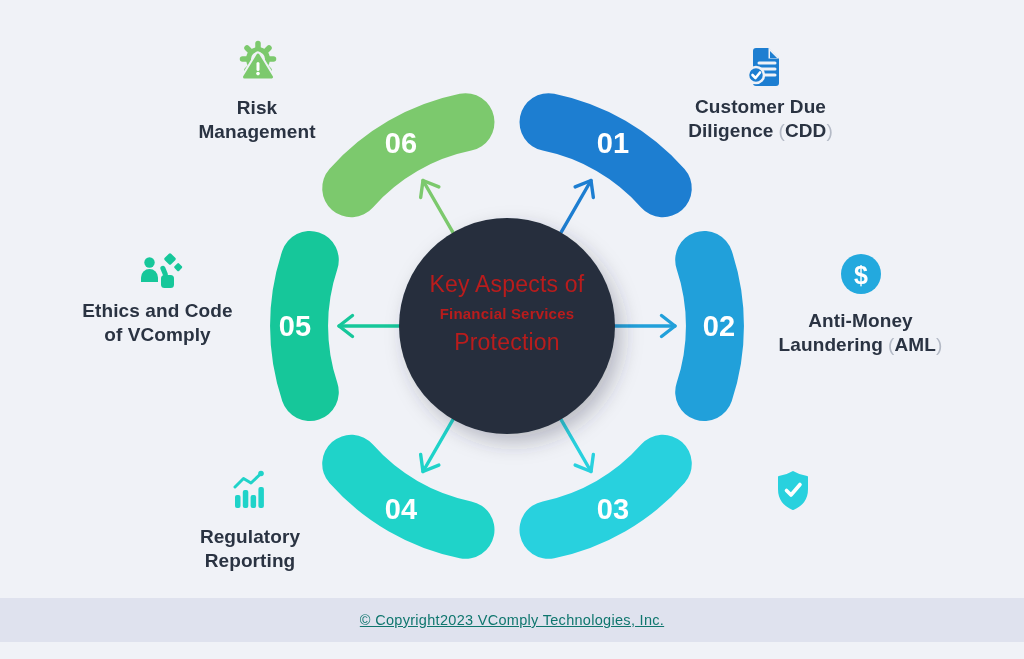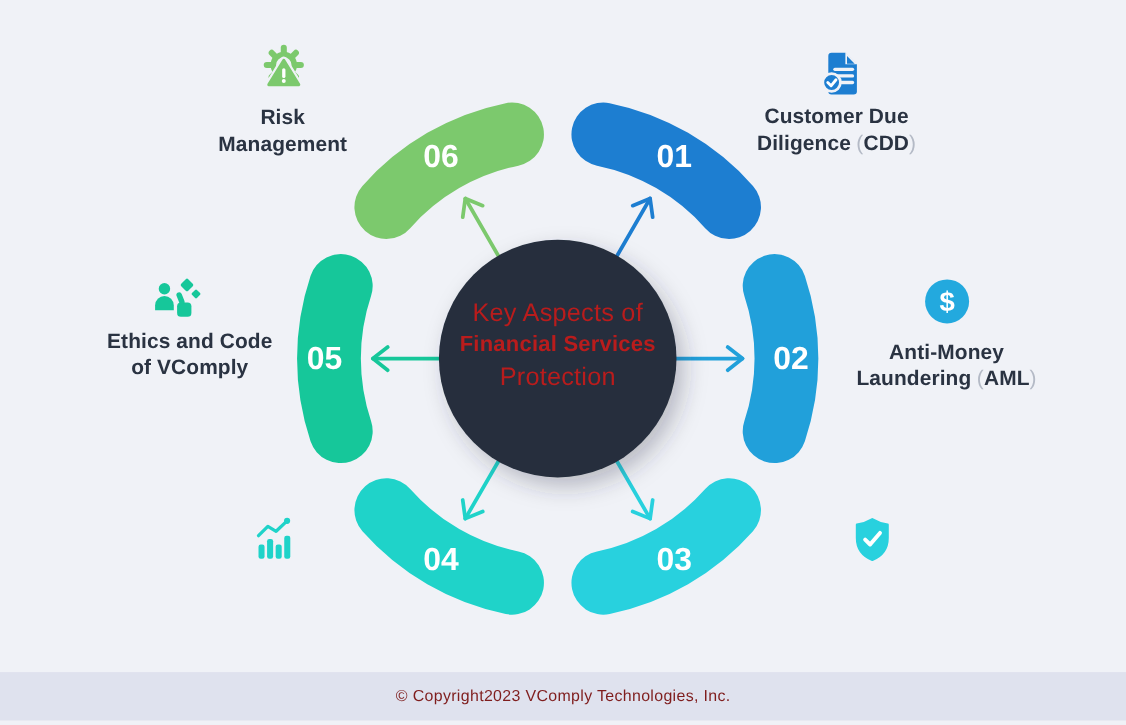--- a/index.html
+++ b/index.html
@@ -13,34 +13,34 @@
   .seg-num{
     font-family:"Liberation Sans", sans-serif;
     font-weight:700;font-size:29px;fill:#ffffff;
     text-anchor:middle;dominant-baseline:central;
   }
   .center-text{
     position:absolute;left:377px;top:270px;width:260px;
     text-align:center;color:#b91c1c;
     font-size:23px;line-height:29px;font-weight:400;letter-spacing:.2px;
   }
-  .center-text .bold{font-weight:700;font-size:20px;}
+  .center-text .bold{font-weight:700;font-size:15px;}
   .label{
     position:absolute;text-align:center;
     font-weight:700;font-size:19px;line-height:23.5px;letter-spacing:.1px;
     color:#2a3342;
   }
   .label .word{margin-right:5px;}
   .label .paren{color:#b4bac6;font-weight:400;}
   .icon{position:absolute;width:48px;height:48px;}
   .icon svg{display:block;width:100%;height:100%;}
   .footer{
-    position:absolute;left:0;bottom:4px;width:1024px;height:44px;
+    position:absolute;left:0;bottom:17px;width:1024px;height:44px;
     background:#dfe2ee;display:flex;align-items:center;justify-content:center;
-    font-size:14.5px;color:#7f1d1d;letter-spacing:.3px;
+    font-size:14.5px;color:#0f766e;letter-spacing:.3px;text-decoration:underline;
   }
 </style>
 </head>
 <body>
 
 <div class="stage">
 
   <svg class="ring-svg" width="1024" height="659" viewBox="0 0 1024 659">
     <defs>
       <filter id="csh" x="-40%" y="-40%" width="180%" height="180%">
@@ -188,22 +188,26 @@
   </div>
 
   <div class="label" style="left:748px;top:309px;width:225px;">
     <div>Anti-Money</div>
     <div>
       <span class="word">Laundering</span><span class="paren">(</span><span>AML</span><span class="paren">)</span>
     </div>
   </div>
 
 
-
-  <div class="label" style="left:60px;top:299px;width:225px;">
+  <div class="label" style="left:150px;top:525px;width:200px;">
+    <div>Regulatory</div>
+    <div>Reporting</div>
+  </div>
+
+  <div class="label" style="left:45px;top:299px;width:225px;">
     <div>Ethics and Code</div>
     <div>of VComply</div>
   </div>
 
   <div class="footer">
     <span>© Copyright2023 VComply Technologies, Inc.</span>
   </div>
 
 </div>
 

